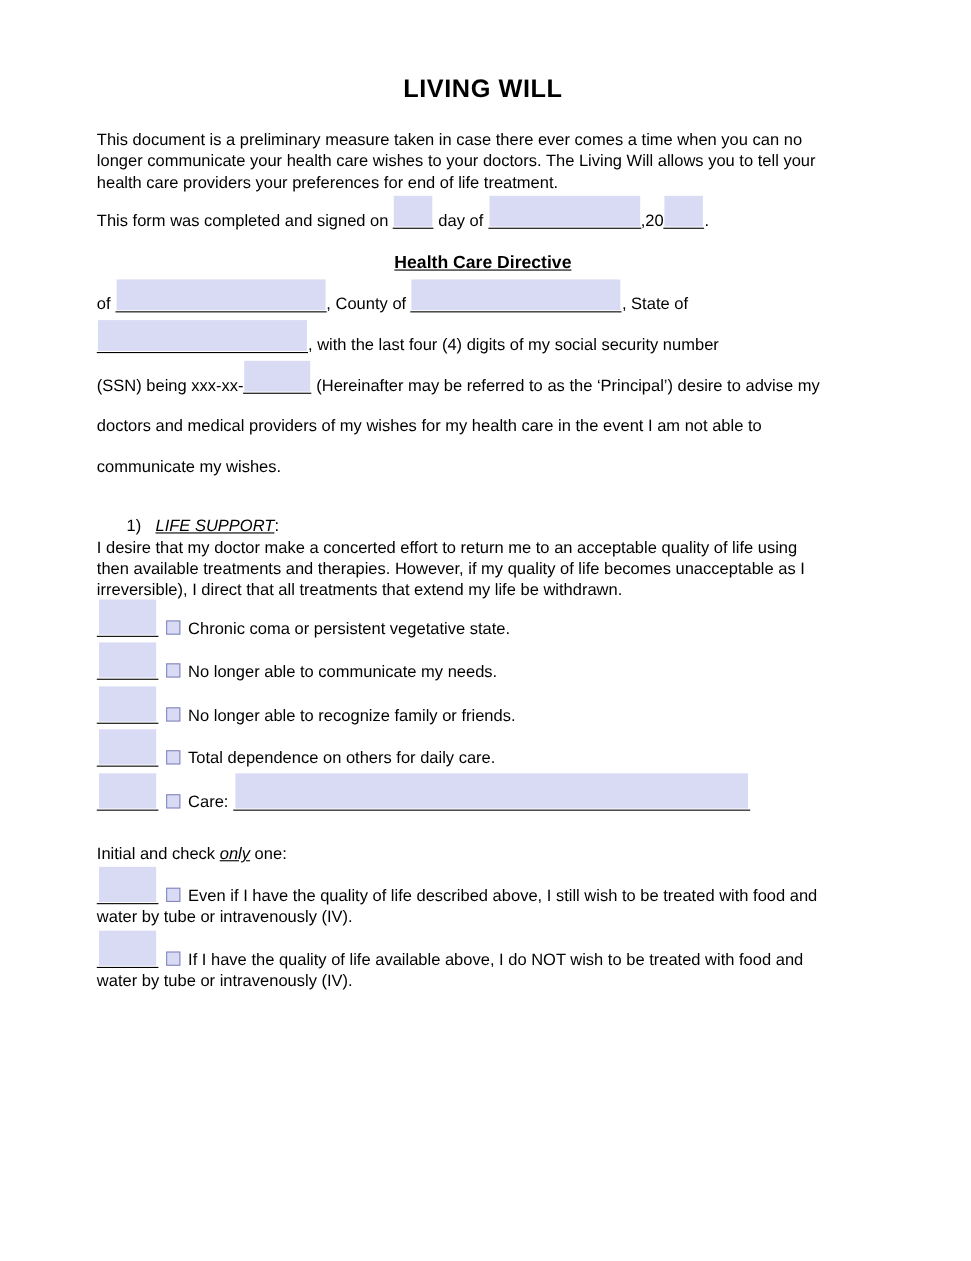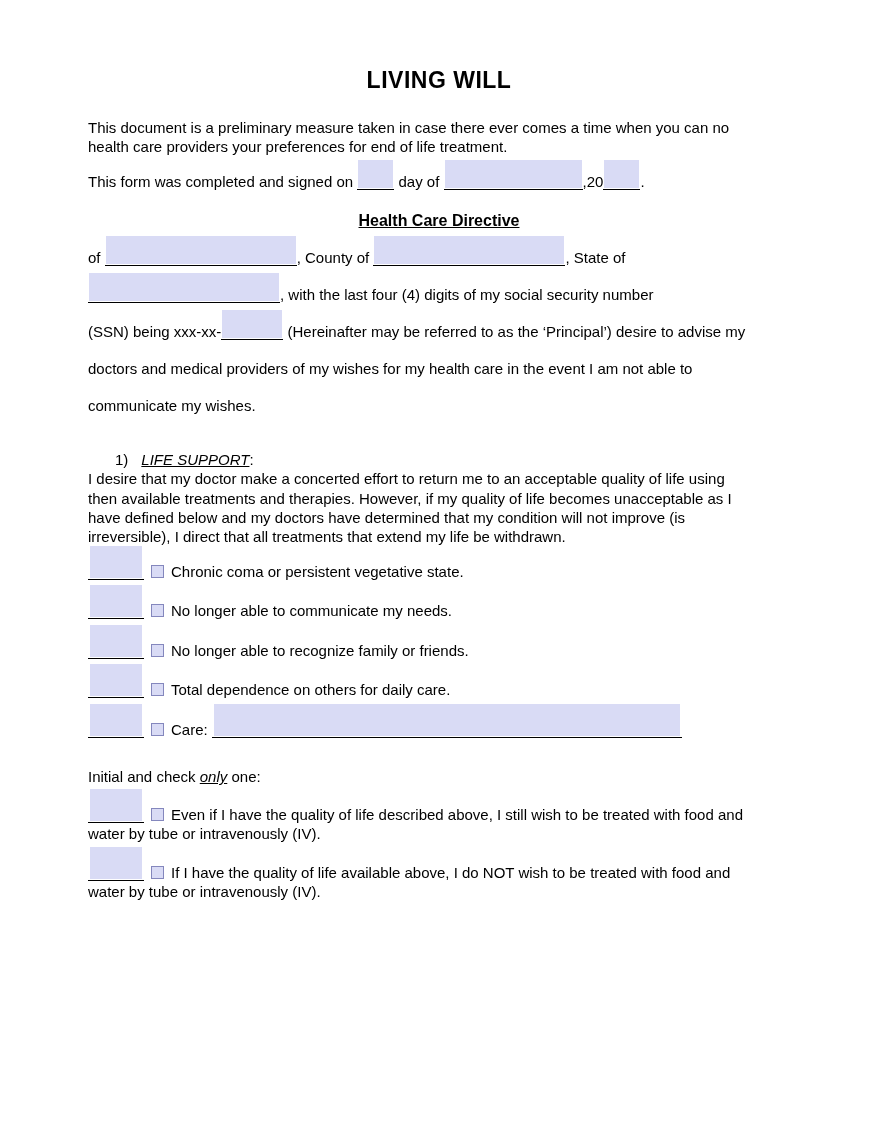--- a/index.html
+++ b/index.html
@@ -85,20 +85,21 @@
 </head>
 <body>
 
 <div class="page">
   <div class="content">
 
     <h1 class="doc-title">LIVING WILL</h1>
 
     <div class="intro">
       <div class="line19">This document is a preliminary measure taken in case there ever comes a time when you can no</div>
+      <div class="line19">longer communicate your health care wishes to your doctors. The Living Will allows you to tell your</div>
       <div class="line19">health care providers your preferences for end of life treatment.</div>
     </div>
 
     <div class="signed-line">
       <span>This form was completed and signed on</span>
       <span class="fld w37"></span>
       <span>day of</span>
       <span class="fld w139"></span><span>,20</span><span class="fld w37"></span><span>.</span>
     </div>
 
@@ -121,21 +122,20 @@
       <div class="l37">communicate my wishes.</div>
     </div>
 
     <div class="ls-heading">
       <span class="num">1)</span><span class="ital">LIFE SUPPORT</span><span>:</span>
     </div>
 
     <div>
       <div class="line19">I desire that my doctor make a concerted effort to return me to an acceptable quality of life using</div>
       <div class="line19">then available treatments and therapies. However, if my quality of life becomes unacceptable as I</div>
-      <div class="line19">have defined below and my doctors have determined that my condition will not improve (is</div>
       <div class="line19">irreversible), I direct that all treatments that extend my life be withdrawn.</div>
     </div>
 
 
     <div class="checklist">
       <div class="check-row">
         <span class="fld fld-tall w56"></span><span class="cb"></span><span>Chronic coma or persistent vegetative state.</span>
       </div>
       <div class="check-row">
         <span class="fld fld-tall w56"></span><span class="cb"></span><span>No longer able to communicate my needs.</span>

